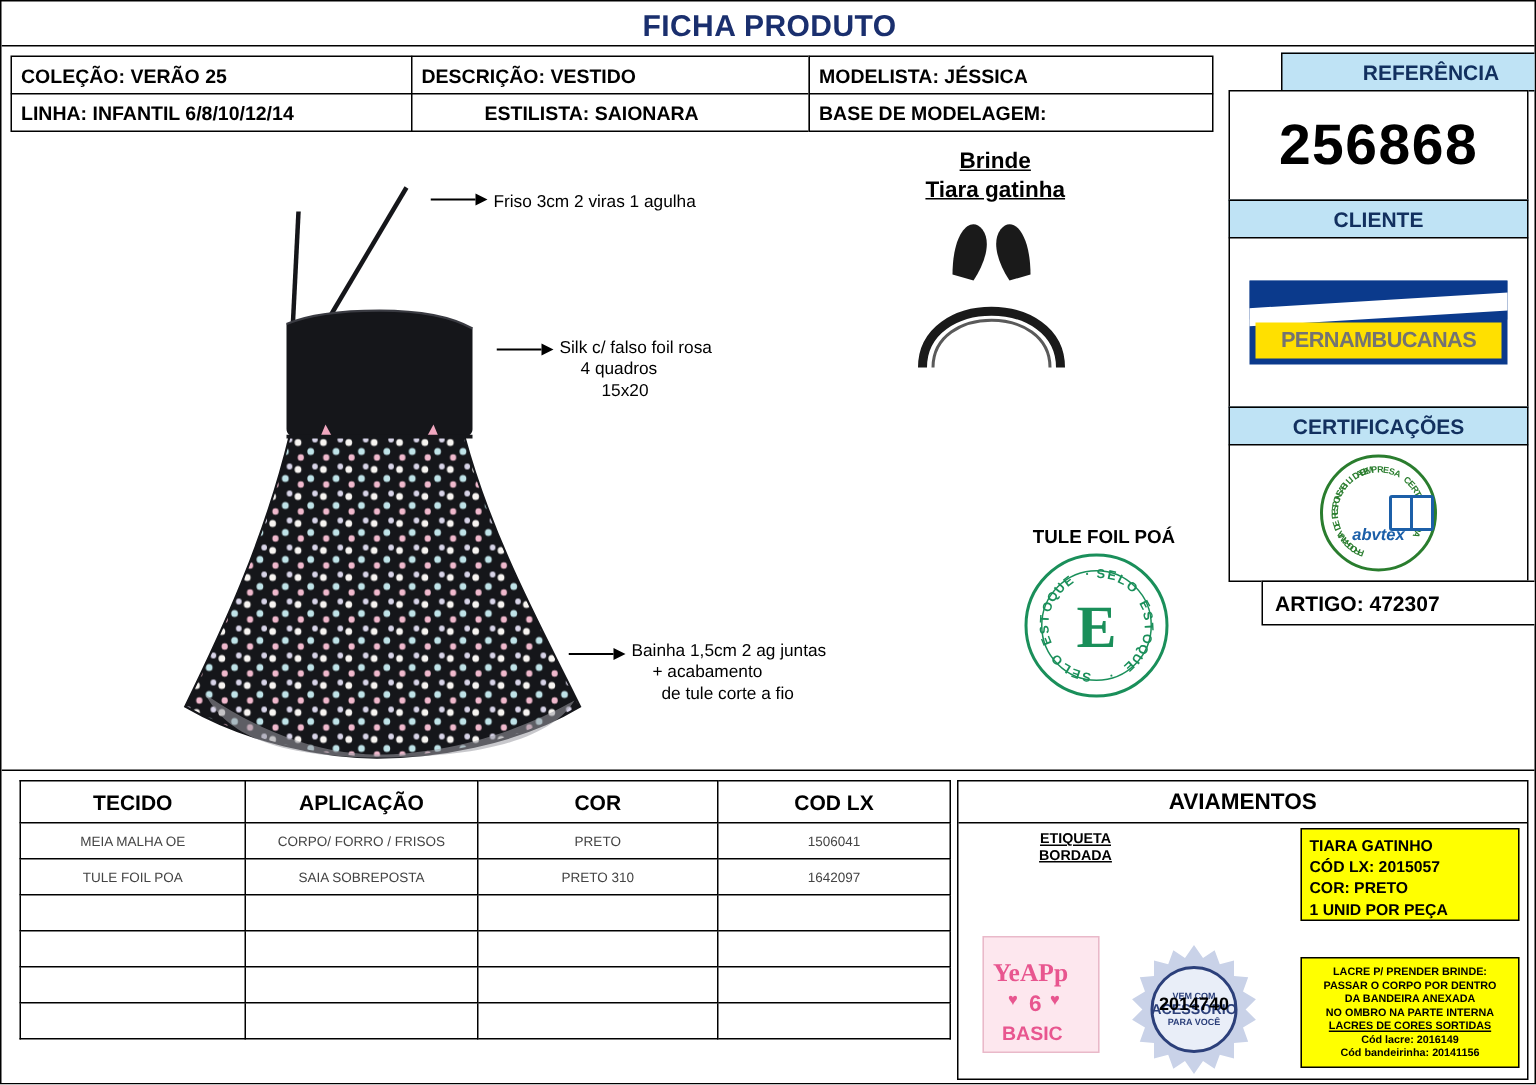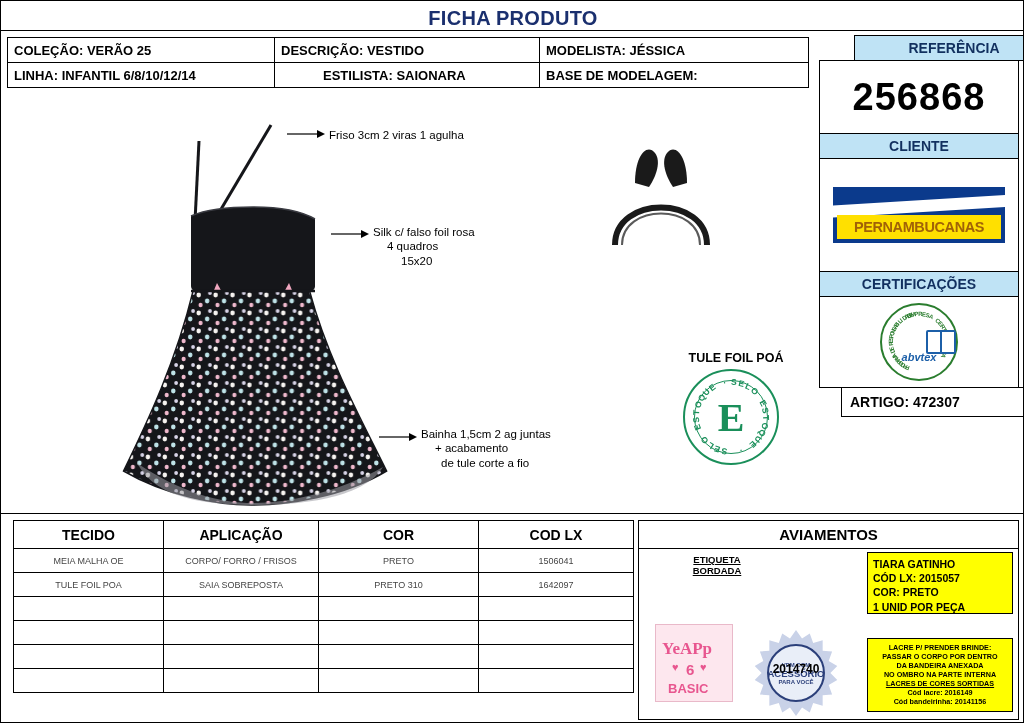--- a/index.html
+++ b/index.html
@@ -69,21 +69,21 @@
   .pern-logo .wht {
     position: absolute; left: -10px; top: 13px; width: 200px; height: 12px;
     background: #ffffff; transform: rotate(-3.5deg);
   }
   .pern-logo .yellowbar {
     position: absolute; left: 4px; bottom: 4px; width: 164px; height: 24px;
     background: #ffe000;
     display: flex; align-items: center; justify-content: center;
   }
   .pern-logo .yellowbar span {
-    font-size: 14.5px; font-weight: bold; color: #a16207; letter-spacing: -0.4px;
+    font-size: 14.5px; font-weight: bold; color: #737373; letter-spacing: -0.4px;
   }
 
   
   #garment { left: 120px; top: 110px; width: 330px; height: 400px; }
 
   
   .callout { font-size: 11.5px; color: #000; line-height: 1.25; }
 
   
   #brinde-title {
@@ -373,20 +373,24 @@
         <path d="M0,6 L30,6" stroke="#000" stroke-width="1.2"></path>
         <path d="M30,2 L38,6 L30,10 Z" fill="#000"></path>
       </svg>
   </div>
   <div class="abs callout" style="left:420px; top:426px; width:230px;">
     <div>Bainha 1,5cm 2 ag juntas</div>
     <div style="padding-left:14px">+ acabamento</div>
     <div style="padding-left:20px">de tule corte a fio</div>
   </div>
 
+  <div class="abs" id="brinde-title">
+    <div>Brinde</div>
+    <div>Tiara gatinha</div>
+  </div>
   <div class="abs" style="left:600px; top:140px; width:120px; height:110px;">
     <svg width="120" height="110" viewBox="0 0 120 110" xmlns="http://www.w3.org/2000/svg">
       <path d="M34,42 C34,14 46,2 54,12 C60,20 56,34 48,46 Z" fill="#1a1a1a"></path>
       <path d="M86,42 C86,14 74,2 66,12 C60,20 64,34 72,46 Z" fill="#1a1a1a"></path>
       <path d="M14,104 C14,54 106,54 106,104" fill="none" stroke="#1a1a1a" stroke-width="6"></path>
       <path d="M21,104 C21,62 99,62 99,104" fill="none" stroke="#5a5a5a" stroke-width="2"></path>
     </svg>
   </div>
 
   <div class="abs" style="left:660px; top:350px; width:150px; text-align:center; font-size:12.5px; font-weight:bold;">TULE FOIL POÁ</div>

